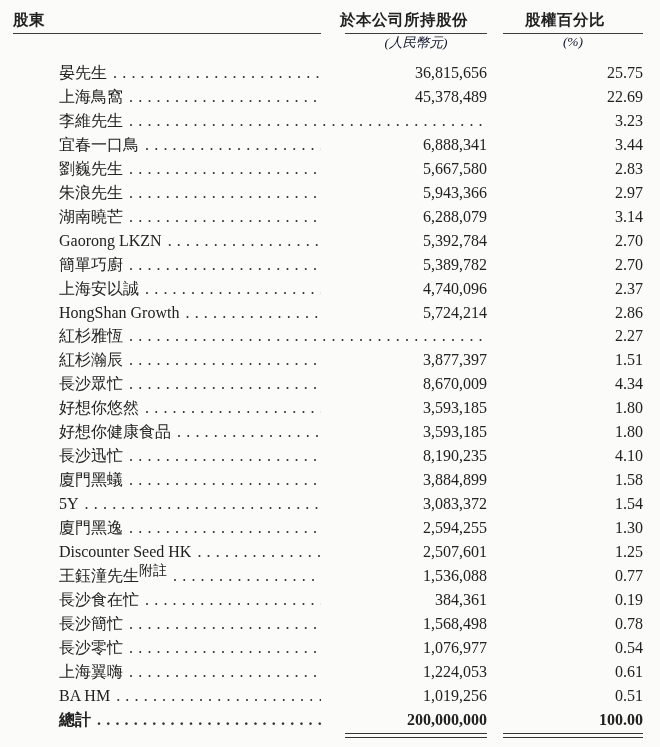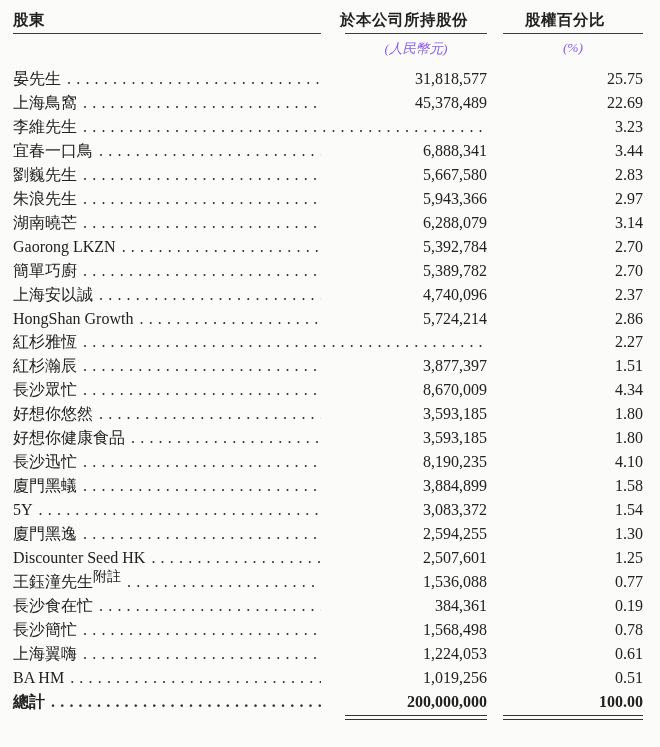--- a/index.html
+++ b/index.html
@@ -19,27 +19,27 @@
   .c-pct{width:156px;text-align:right;flex:none;}
 
   
   .thead{align-items:flex-start;}
   .th{font-weight:bold;font-size:15.5px;line-height:20px;letter-spacing:.5px;}
   .thead .c-name .th{text-align:left;width:100%;}
   .thead .c-shares .th,.thead .c-pct .th{text-align:center;}
   .hrule{border-bottom:1.6px solid #3c3c3c;margin-top:3px;}
   .c-shares .hrule{margin-left:24px;}
   .c-pct .hrule{margin-left:16px;}
-  .subunit{font-style:italic;font-size:13.5px;text-align:center;margin-top:6px;color:#8b5cf6;}
+  .subunit{font-style:italic;font-size:13.5px;text-align:center;color:#0f172a;}
   .c-shares .subunit{padding-left:24px;}
   .c-pct .subunit{padding-left:16px;}
 
   
   .rows-block{margin-top:9px;}
-  .row{line-height:23.95px;font-size:16px;}
+  .row{line-height:23.95px;font-size:16px;margin-left:46px;}
   .nm-text{white-space:nowrap;}
   .dots{flex:1;min-width:0;overflow:hidden;white-space:nowrap;letter-spacing:5.2px;padding-left:6px;color:#2e2e2e;}
   .dots::after{content:"................................................................................";}
   sup.note{font-size:14px;line-height:0;vertical-align:6px;letter-spacing:0;}
 
   
   .total{font-weight:bold;}
   .rules-row{margin-top:1px;height:8px;}
   .dbl{height:3px;border-top:1.4px solid #333;border-bottom:1.4px solid #333;}
   .c-shares .dbl{margin-left:24px;}
@@ -66,21 +66,21 @@
       <div class="subunit">(%)</div>
     </div>
   </div>
 
   <div class="rows-block" id="rows">
       <div class="cols row">
     <div class="c-name">
       <span class="nm-text"><span>晏先生</span></span>
       <span class="dots"></span>
     </div>
-    <div class="c-shares">31,818,577</div>
+    <div class="c-shares">36,815,656</div>
     <div class="c-pct">25.75</div>
   </div>
       <div class="cols row">
     <div class="c-name">
       <span class="nm-text"><span>上海鳥窩</span></span>
       <span class="dots"></span>
     </div>
     <div class="c-shares">45,378,489</div>
     <div class="c-pct">22.69</div>
   </div>
@@ -250,20 +250,28 @@
     <div class="c-shares">384,361</div>
     <div class="c-pct">0.19</div>
   </div>
       <div class="cols row">
     <div class="c-name">
       <span class="nm-text"><span>長沙簡忙</span></span>
       <span class="dots"></span>
     </div>
     <div class="c-shares">1,568,498</div>
     <div class="c-pct">0.78</div>
+  </div>
+      <div class="cols row">
+    <div class="c-name">
+      <span class="nm-text"><span>長沙零忙</span></span>
+      <span class="dots"></span>
+    </div>
+    <div class="c-shares">1,076,977</div>
+    <div class="c-pct">0.54</div>
   </div>
       <div class="cols row">
     <div class="c-name">
       <span class="nm-text"><span>上海翼嗨</span></span>
       <span class="dots"></span>
     </div>
     <div class="c-shares">1,224,053</div>
     <div class="c-pct">0.61</div>
   </div>
       <div class="cols row">

